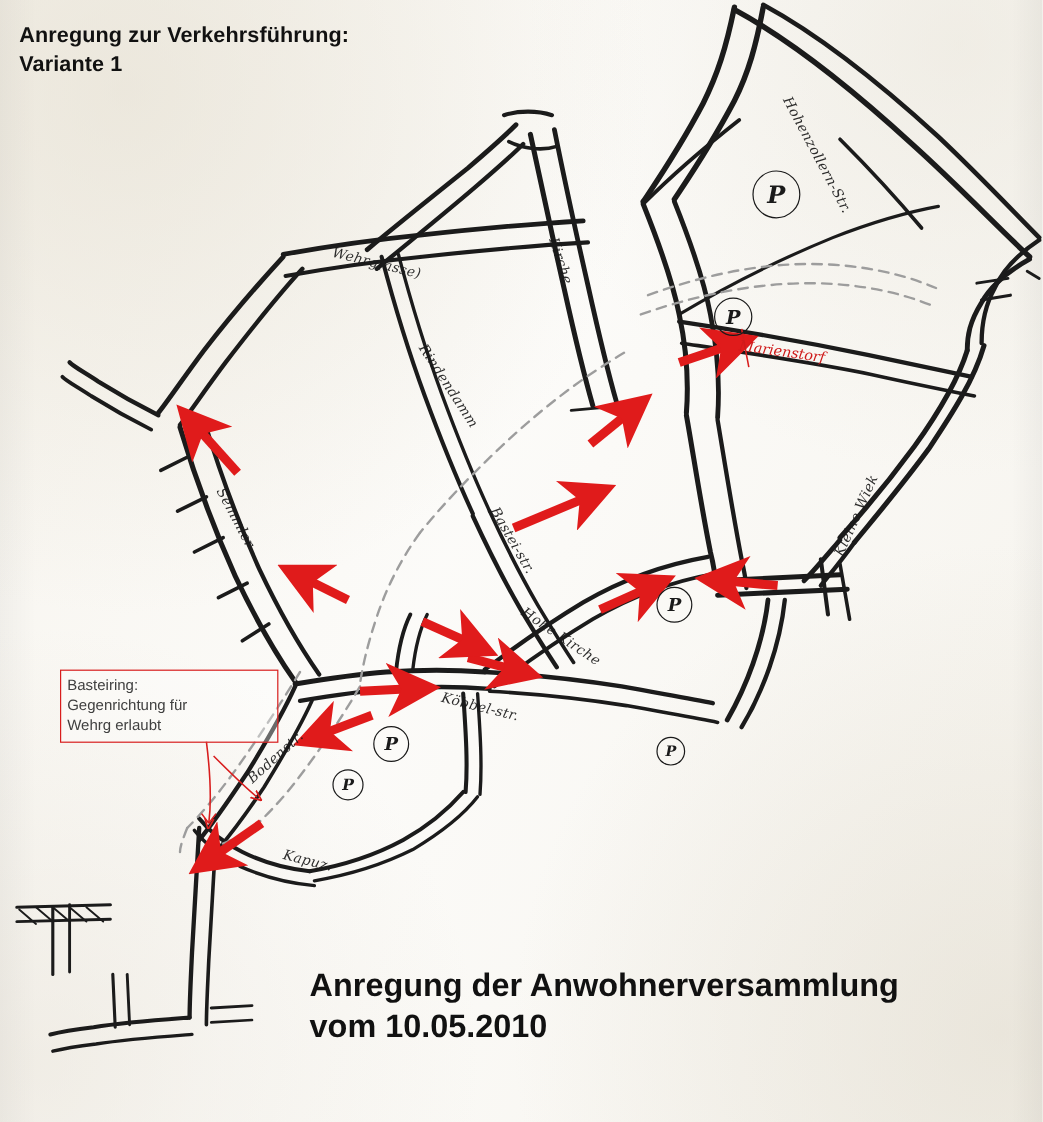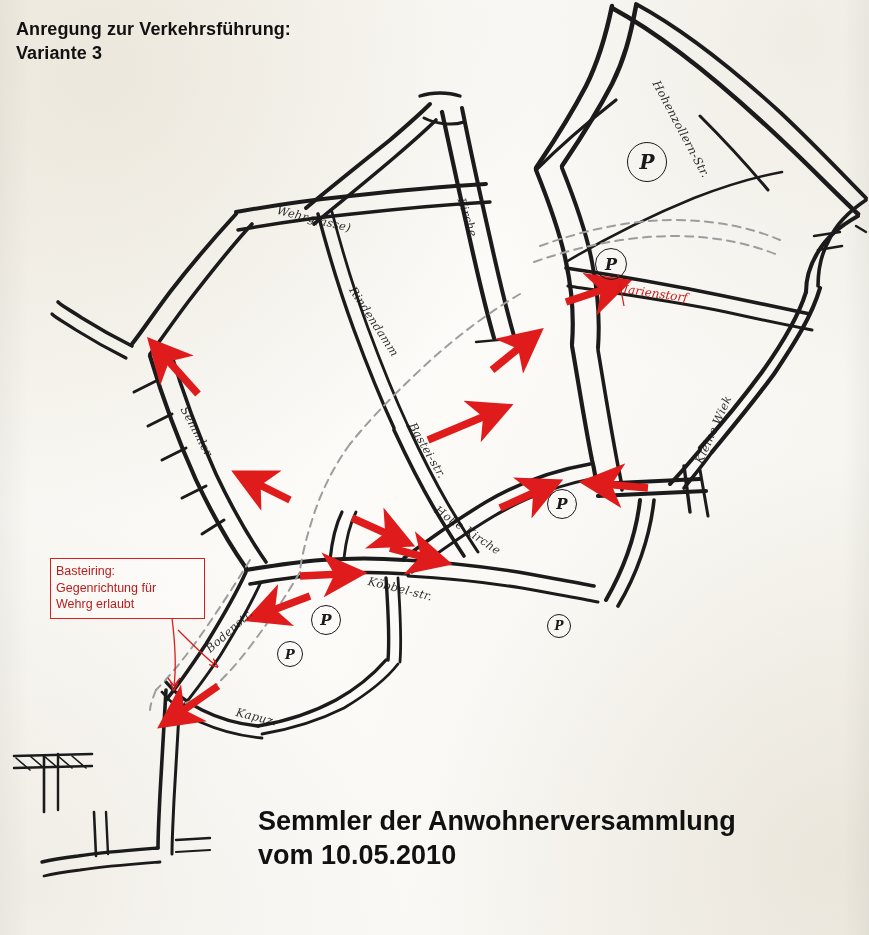--- a/index.html
+++ b/index.html
@@ -57,23 +57,23 @@
     font-weight: bold;
     font-size: 27px;
     line-height: 1.26;
   }
   .footer-line2 {
   }
   .note-box {
     position: absolute;
     left: 50px;
     top: 558px;
-    width: 155px;
+    width: 182px;
     border: 1.5px solid #d81d1d;
-    color: #b91c1c;
+    color: #404040;
     font-size: 12.5px;
     line-height: 1.32;
     padding: 4px 5px 5px 5px;
     box-sizing: border-box;
     background: rgba(255,255,255,0.35);
   }
   .street-label {
     position: absolute;
     color: #1a1a1a;
     font-family: "DejaVu Sans", sans-serif;
@@ -291,27 +291,27 @@
   <div class="street-label handwritten" style="left:692px;top:460px;transform:rotate(-66deg);">Kleine Wiek</div>
   <div class="street-label handwritten" style="left:190px;top:404px;transform:rotate(62deg);">Semmler</div>
   <div class="street-label handwritten" style="left:418px;top:420px;transform:rotate(60deg);">Bastei-str.</div>
   <div class="street-label handwritten" style="left:440px;top:503px;transform:rotate(34deg);">Hohe Kirche</div>
   <div class="street-label handwritten" style="left:370px;top:574px;transform:rotate(14deg);">Köbbel-str.</div>
   <div class="street-label handwritten" style="left:203px;top:645px;transform:rotate(-42deg);">Bodenstr.</div>
   <div class="street-label handwritten" style="left:238px;top:705px;transform:rotate(14deg);">Kapuz.</div>
 
   <div class="title-block">
     <div>Anregung zur Verkehrsführung:</div>
-    <div>Variante 3</div>
+    <div>Variante 1</div>
   </div>
 
   <div class="note-box">
     <div>Basteiring:</div>
     <div>Gegenrichtung für</div>
     <div>Wehrg erlaubt</div>
   </div>
 
   <div class="footer-block">
-    <div>Semmler der Anwohnerversammlung</div>
+    <div>Anregung der Anwohnerversammlung</div>
     <div class="footer-line2">vom 10.05.2010</div>
   </div>
 
 </div>
 
 </body></html>

